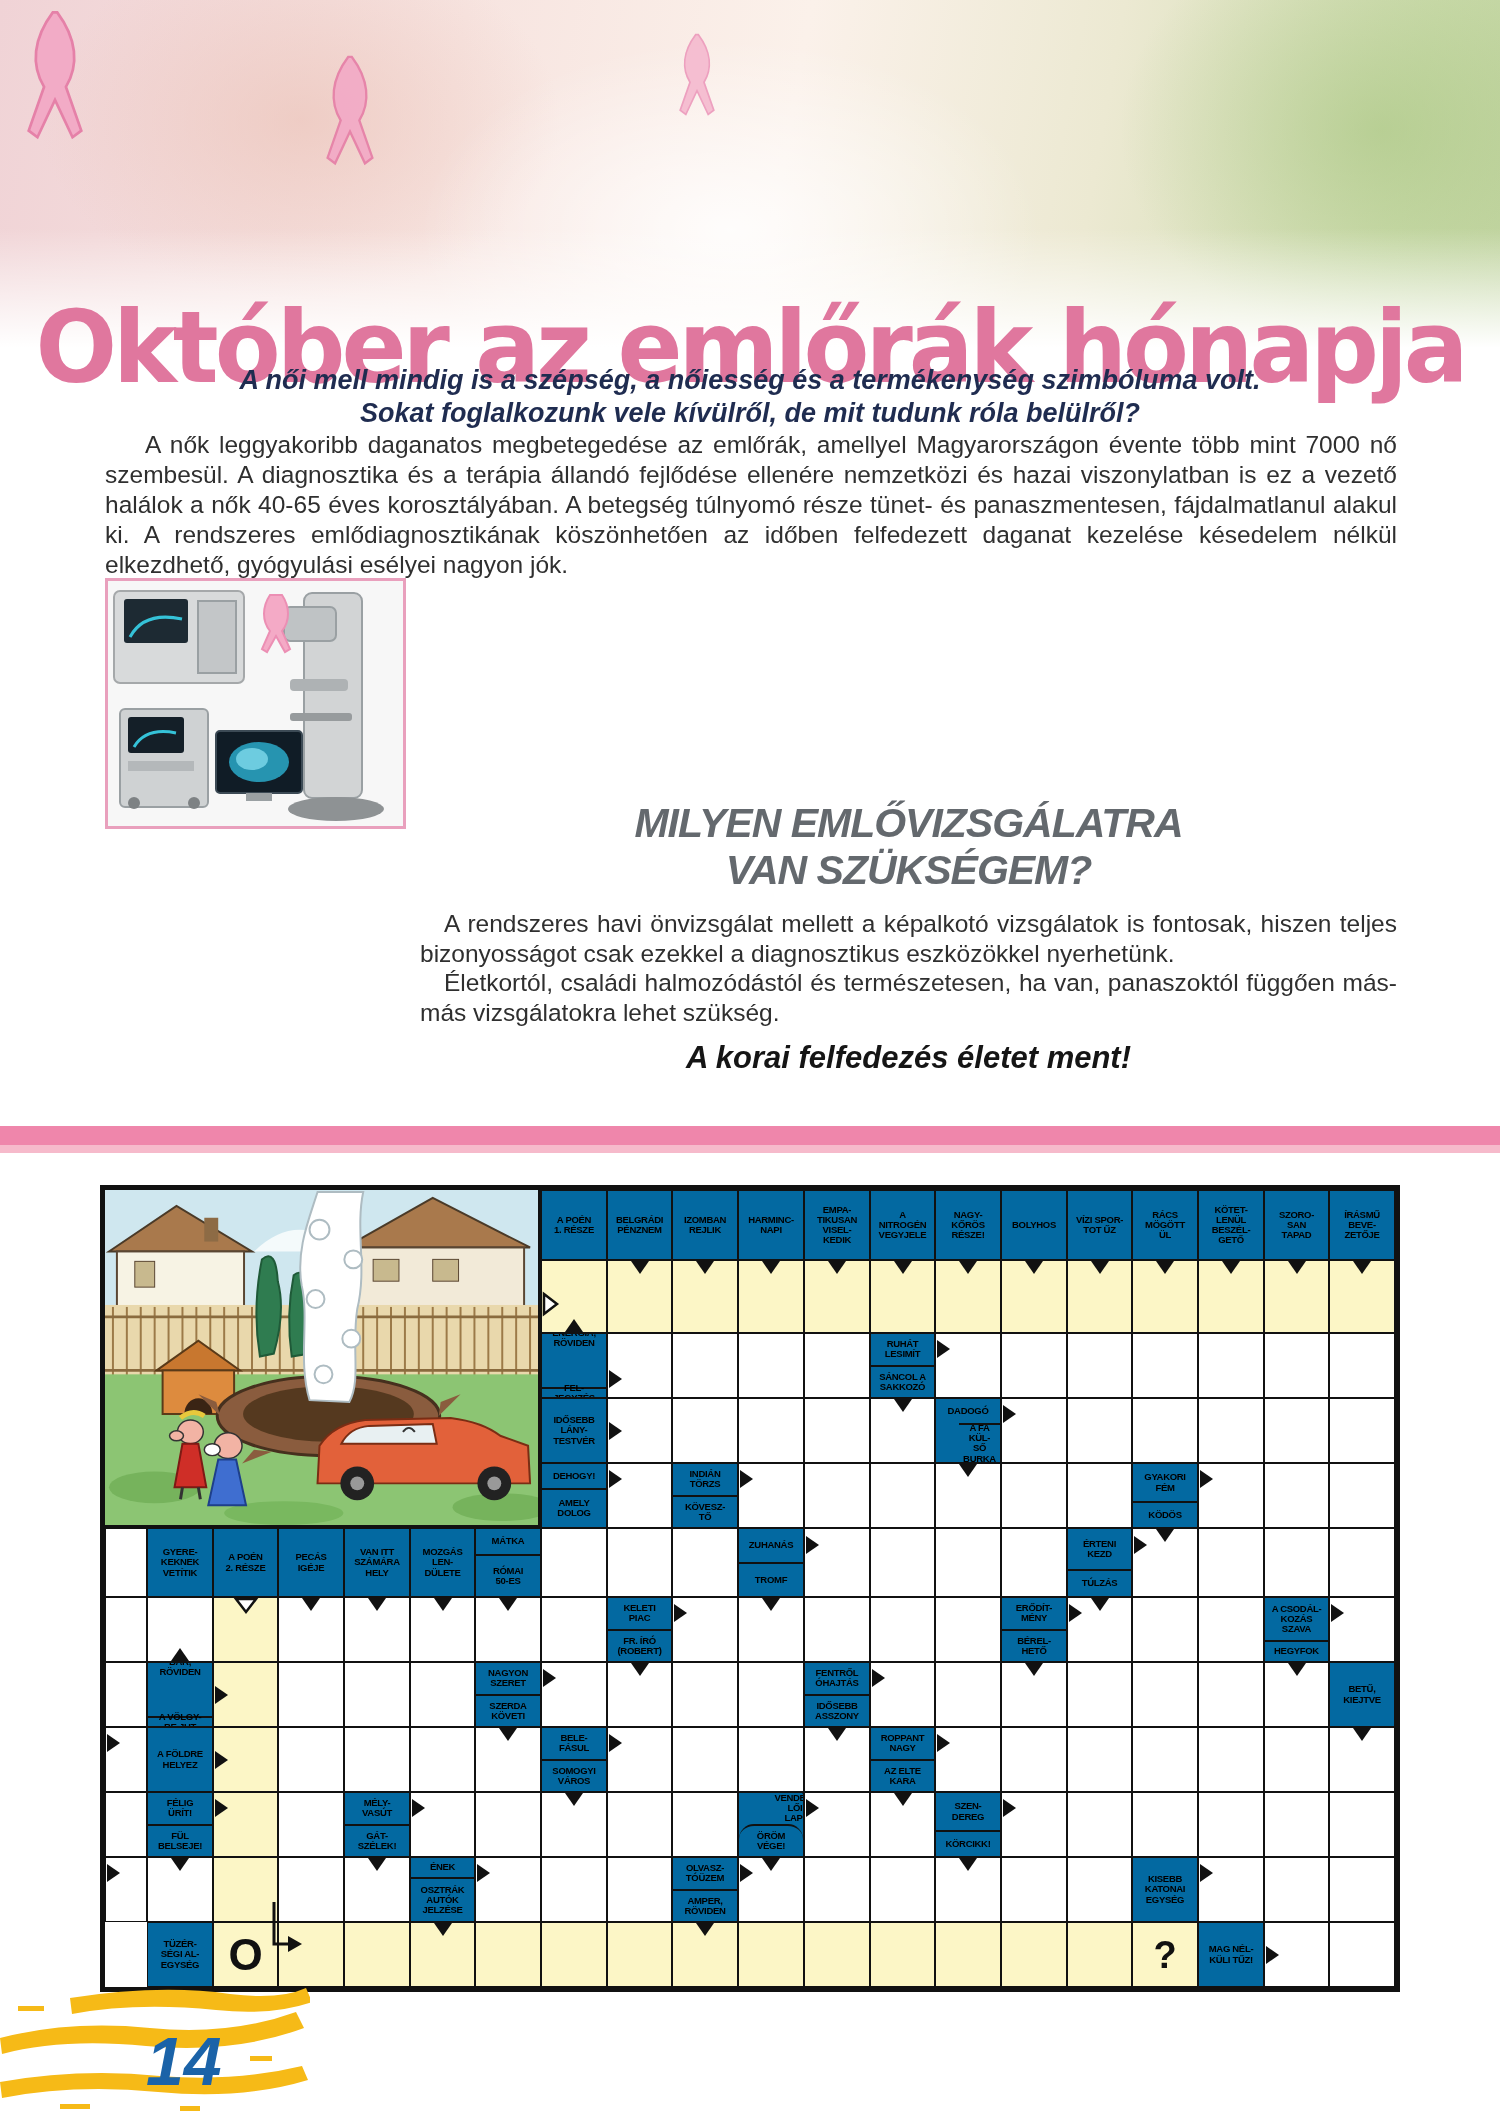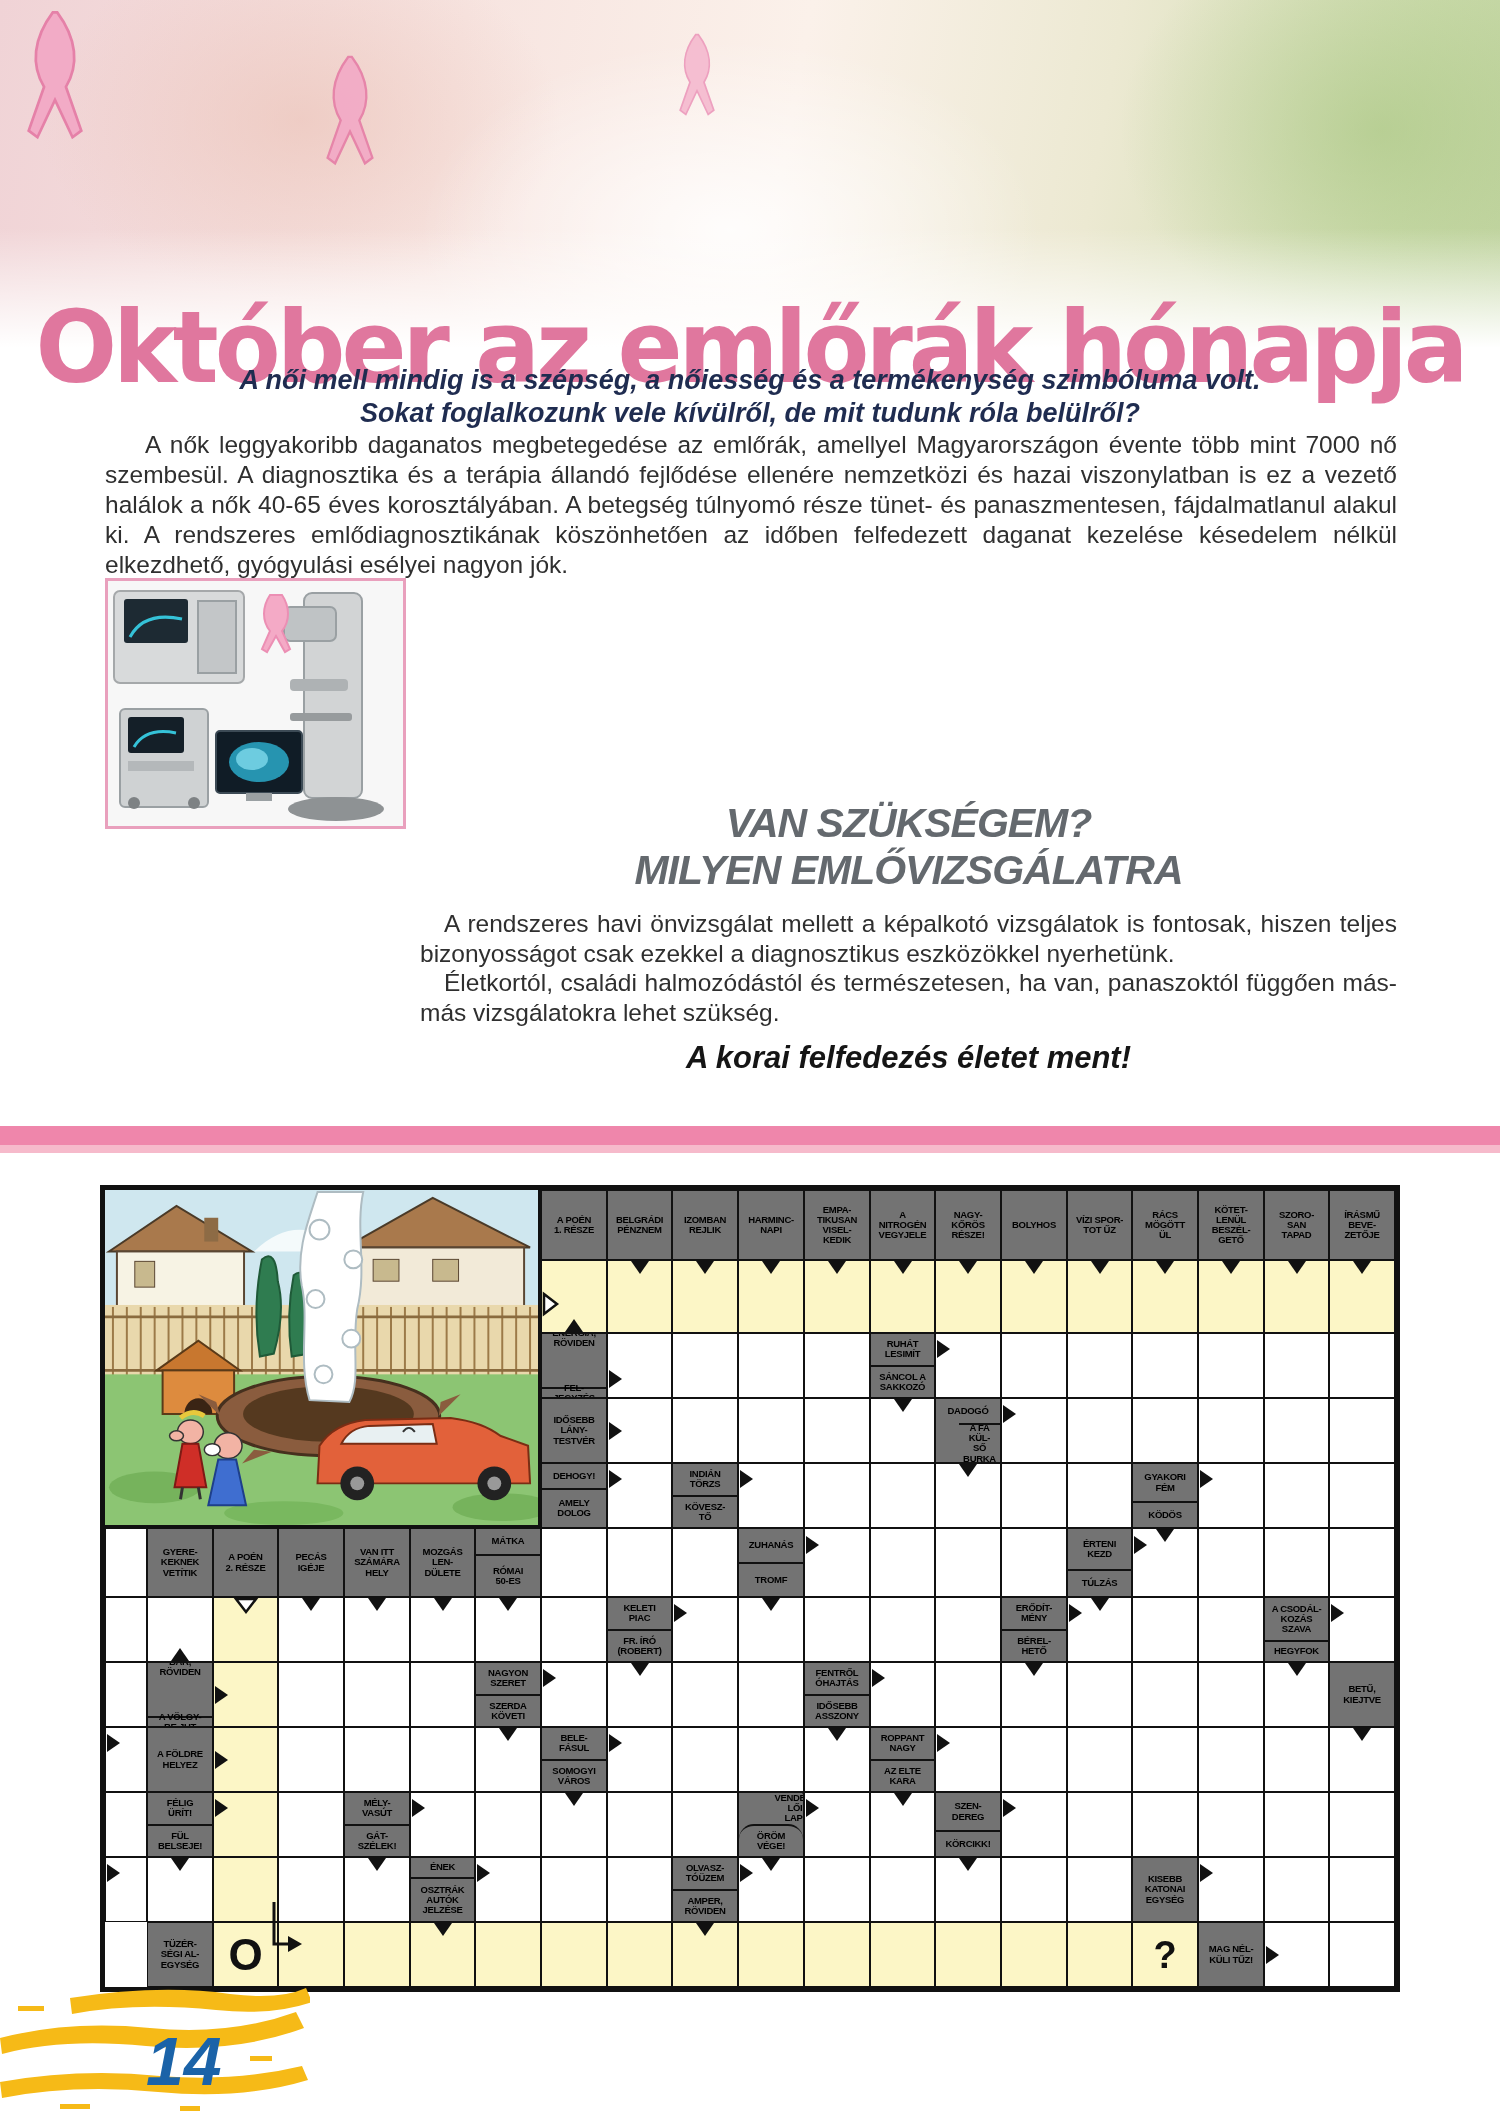--- a/index.html
+++ b/index.html
@@ -35,21 +35,21 @@
   .col-right .callout{margin-top:12px;text-align:center;text-indent:0;
         font-style:italic;font-weight:700;font-size:31px;color:#151515;}
   .pink-bar{position:absolute;left:0;top:1126px;width:1500px;height:27px;
         background:linear-gradient(var(--bar-pink,#ef86ab) 0 19px,var(--bar-pink-light,#f6bacb) 19px 27px);}
   
   #cw-grid{position:absolute;left:100px;top:1185px;width:1290px;height:797px;
         border:5px solid #111;background:#fff;box-sizing:content-box;}
   .cell{position:absolute;box-sizing:border-box;border:1.5px solid #111;background:#fff;
         display:flex;flex-direction:column;align-items:stretch;justify-content:center;overflow:hidden;}
   .cell.yellow{background:var(--cell-yellow,#fcf6c6);}
-  .cell.clue{background:#737373;justify-content:flex-end;}
+  .cell.clue{background:#0369a1;justify-content:flex-end;}
   .cell .part{flex:1 1 0;min-height:0;display:flex;flex-direction:column;align-items:center;justify-content:center;
         font-weight:700;font-size:9.5px;line-height:1.08;letter-spacing:-0.3px;color:#000;text-align:center;}
   .cell .part + .part{border-top:2px solid #111;}
   .prefill{font-weight:700;font-size:44px;color:#111;align-self:center;line-height:1;}
   .arr{position:absolute;width:0;height:0;z-index:6;}
   .arr-d{border-left:9px solid transparent;border-right:9px solid transparent;border-top:13px solid #111;}
   .arr-u{border-left:9px solid transparent;border-right:9px solid transparent;border-bottom:13px solid #111;}
   .arr-r{border-top:9px solid transparent;border-bottom:9px solid transparent;border-left:13px solid #111;}
   .arr-svg{position:absolute;z-index:6;overflow:visible;}
   .cartoon{position:absolute;left:0;top:0;width:436px;height:338px;z-index:4;
@@ -108,22 +108,22 @@
       <rect x="108" y="150" width="86" height="62" rx="4" fill="#101c26" stroke="#3c4a55" stroke-width="2"></rect>
       <ellipse cx="151" cy="181" rx="30" ry="20" fill="#2aa9c9" opacity="0.85"></ellipse>
       <ellipse cx="144" cy="178" rx="16" ry="11" fill="#7fd9ec" opacity="0.8"></ellipse>
       <rect x="138" y="212" width="26" height="8" fill="#9aa0a3"></rect>
       <path d="M162 14 c-8 12 -8 26 0 36 l-8 18 5 3 9 -16 9 16 5 -3 -8 -18 c8 -10 8 -24 0 -36 z" fill="#f4aac6" stroke="#ec8fb4" stroke-width="2"></path>
     </svg>
   </div>
 
   <div class="col-right">
     <h2>
+      <div>MILYEN EMLŐVIZSGÁLATRA</div>
       <div>VAN SZÜKSÉGEM?</div>
-      <div>MILYEN EMLŐVIZSGÁLATRA</div>
     </h2>
     <p>A rendszeres havi önvizsgálat mellett a képalkotó vizsgálatok is fontosak, hiszen teljes bizonyosságot csak ezekkel a diagnosztikus eszközökkel nyerhetünk.</p>
     <p>Életkortól, családi halmozódástól és természetesen, ha van, panaszoktól függően más-más vizsgálatokra lehet szükség.</p>
     <p class="callout">A korai felfedezés életet ment!</p>
   </div>
 
   <div class="pink-bar"></div>
 
   <div id="cw-grid">
     <div class="cartoon">

